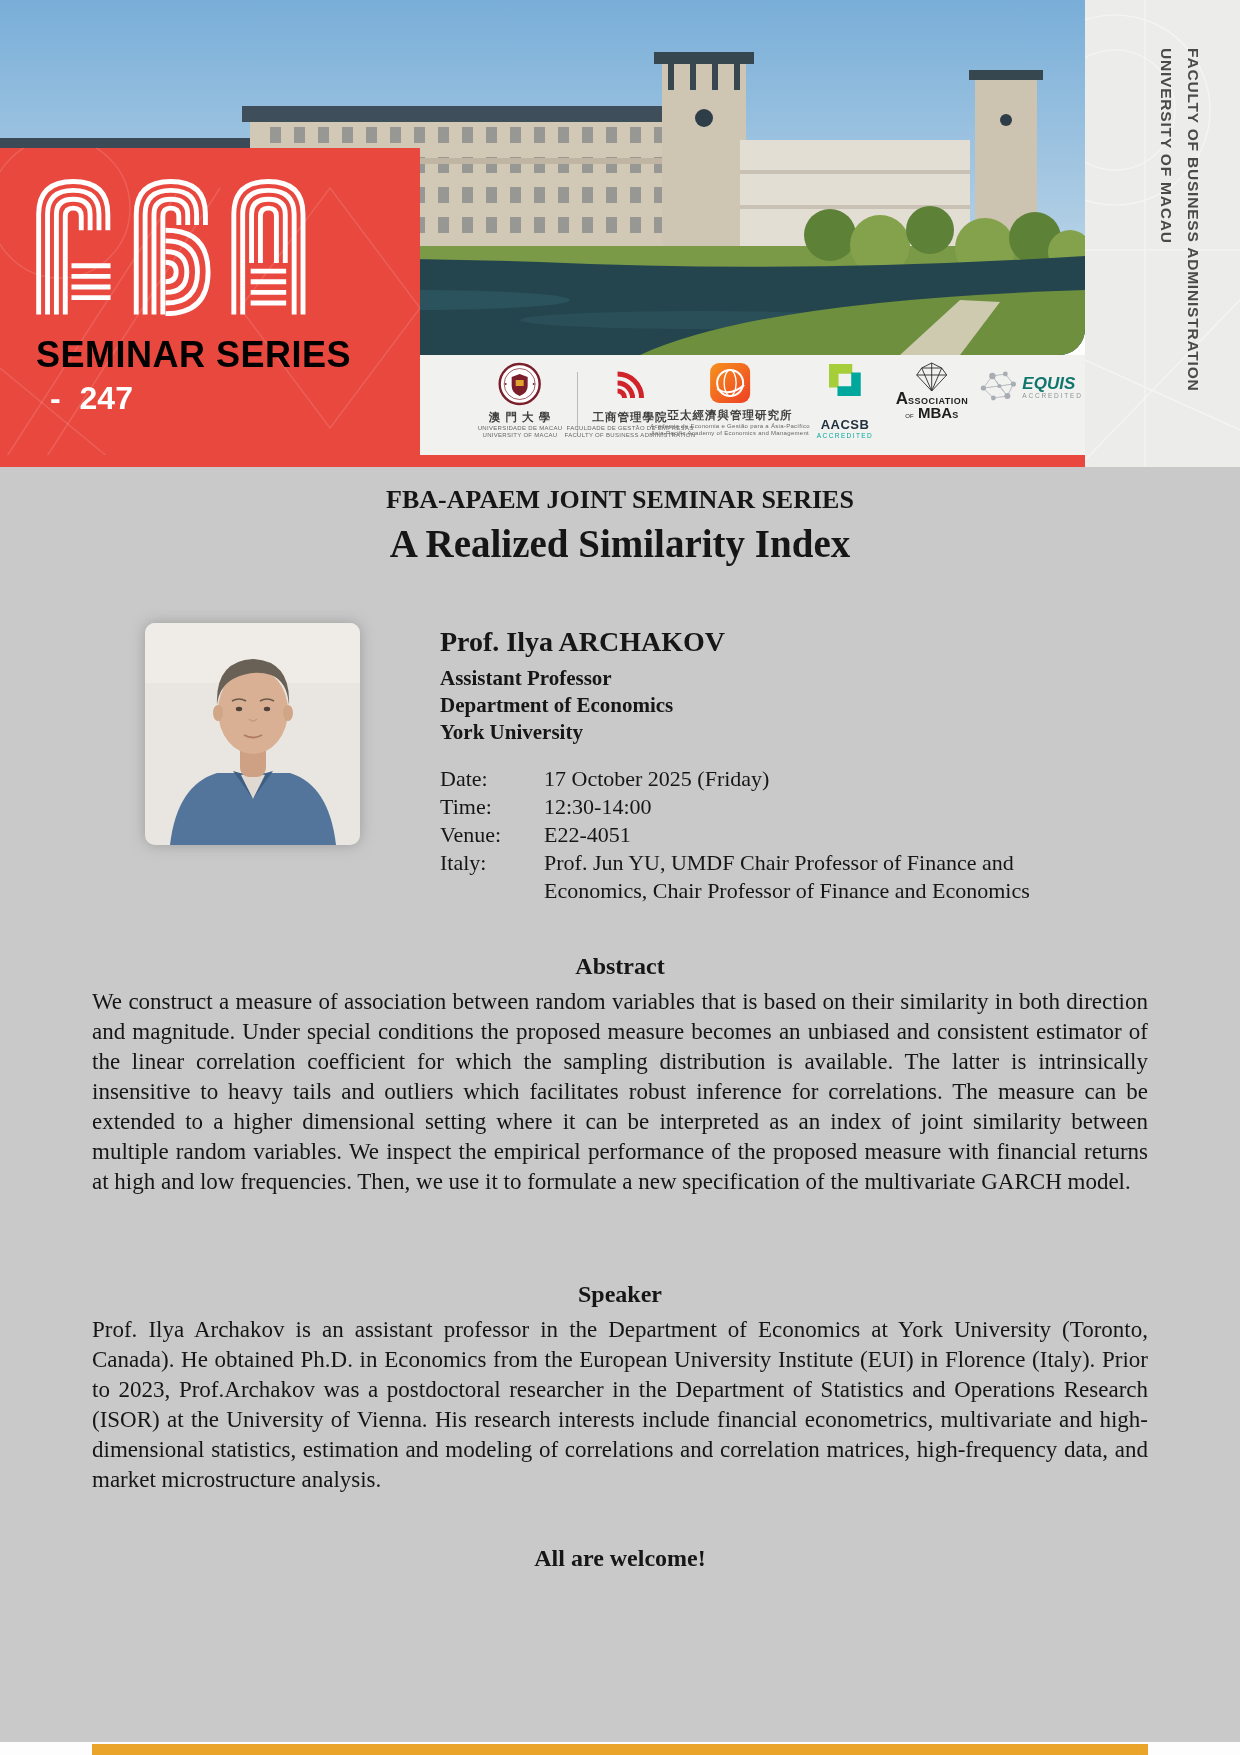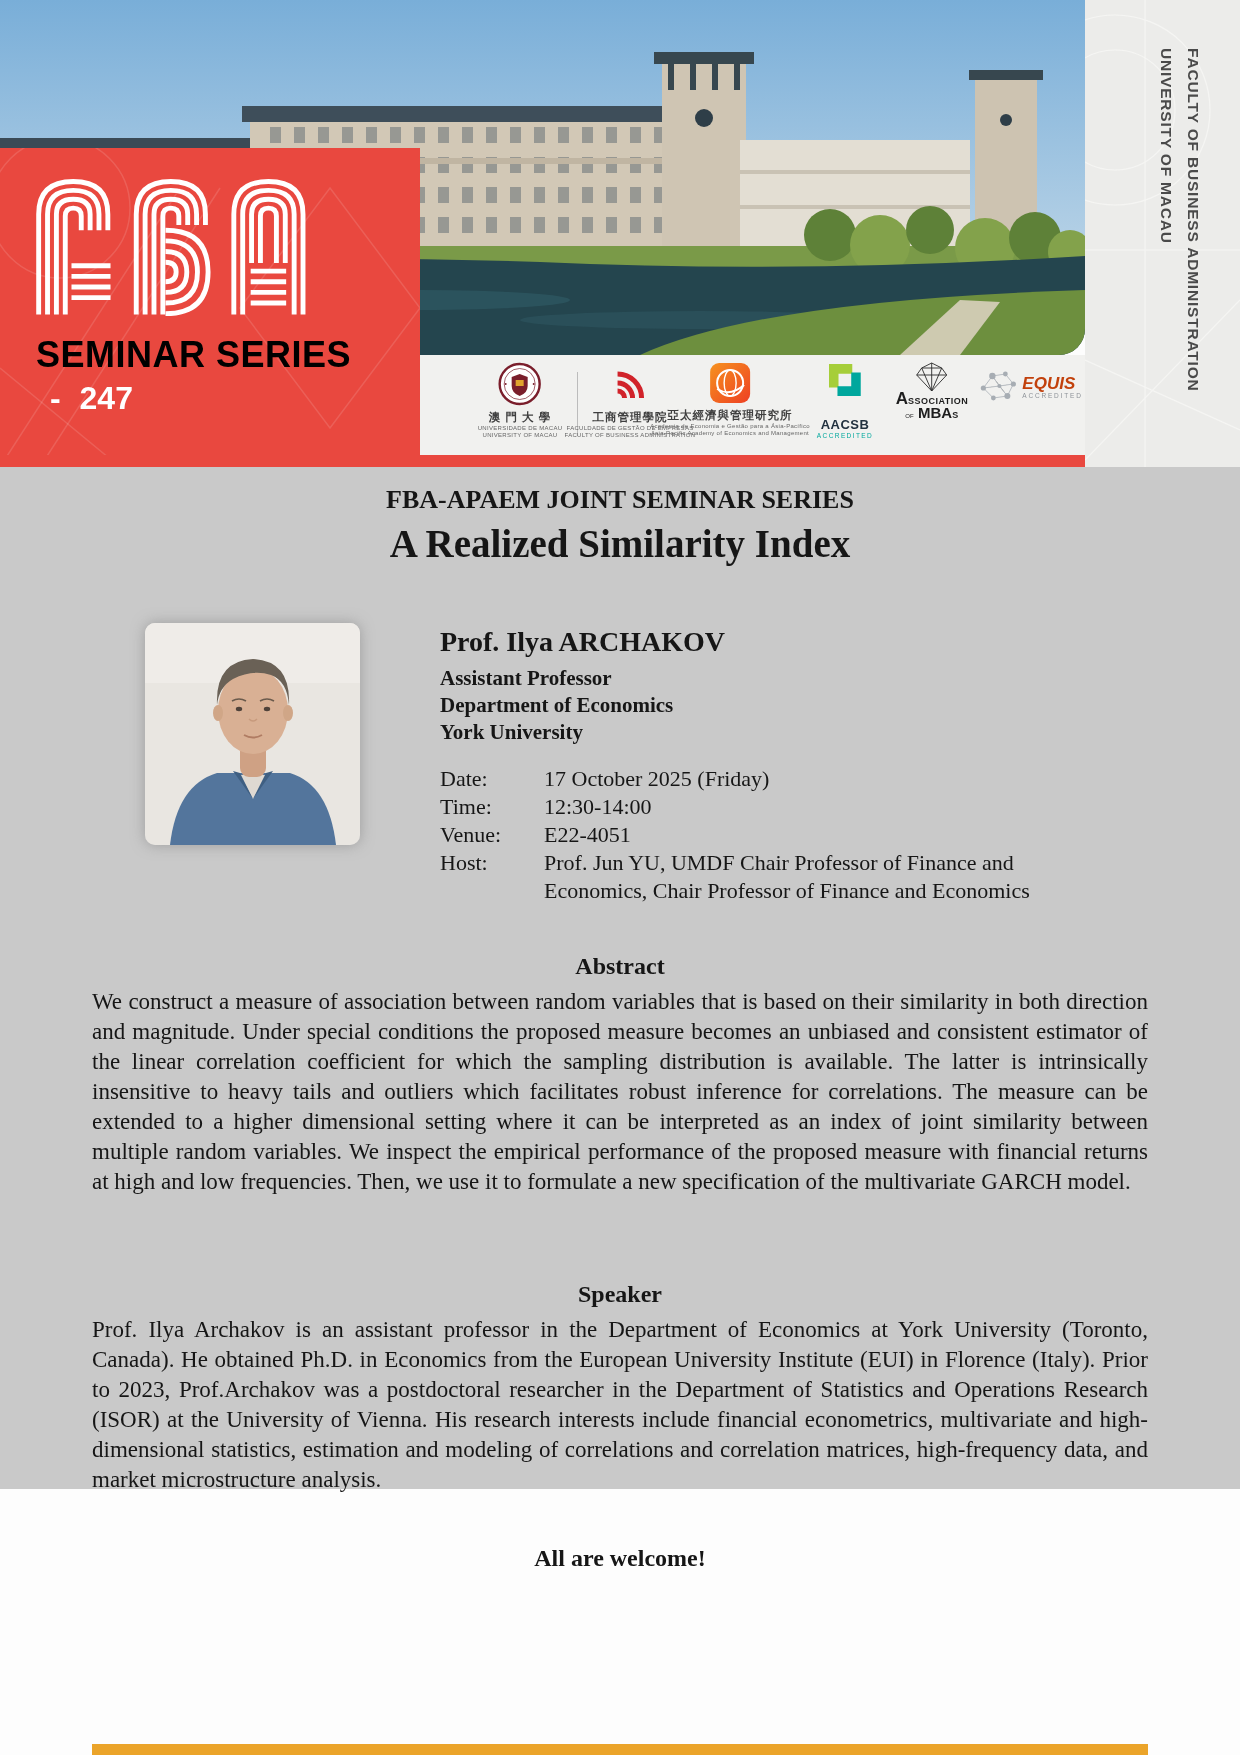--- a/index.html
+++ b/index.html
@@ -33,24 +33,24 @@
   .aacsb-name{font-family:"Liberation Sans",sans-serif;font-weight:700;font-size:13px;color:#22313f;
               letter-spacing:.5px;margin-top:19px;}
   .aacsb-tag{font-family:"Liberation Sans",sans-serif;font-size:6.5px;color:#00a79d;letter-spacing:1.4px;}
   .amba-row{font-family:"Liberation Sans",sans-serif;color:#1e1e1e;line-height:12px;white-space:nowrap;}
   .amba-big{font-weight:700;font-size:17px;}
   .amba-small{font-weight:700;font-size:9px;letter-spacing:.5px;}
   .amba-of{font-size:6px;}
   .amba-mba{font-weight:700;font-size:15px;}
   .equis-row{display:flex;align-items:center;gap:5px;margin-top:8px;}
   .equis-name{font-family:"Liberation Sans",sans-serif;font-style:italic;font-weight:700;
-              font-size:17px;color:#c2410c;line-height:17px;}
+              font-size:17px;color:#0f766e;line-height:17px;}
   .equis-tag{font-family:"Liberation Sans",sans-serif;font-size:6.5px;color:#8d9298;letter-spacing:1.8px;}
   
-  .main{position:absolute;left:0;top:467px;width:1240px;height:1022px;background:#c9c9c9;color:#161616;}
+  .main{position:absolute;left:0;top:467px;width:1240px;height:1275px;background:#c9c9c9;color:#161616;}
   .title1{position:absolute;left:0;top:18px;width:100%;text-align:center;font-weight:700;font-size:26px;}
   .title2{position:absolute;left:0;top:54px;width:100%;text-align:center;font-weight:700;font-size:39px;}
   .portrait{position:absolute;left:145px;top:156px;width:215px;height:222px;border-radius:10px;
             overflow:hidden;box-shadow:0 0 14px rgba(120,120,120,.55);}
   .speaker-block{position:absolute;left:440px;top:158px;}
   .sp-name{font-weight:700;font-size:28px;line-height:34px;margin-bottom:6px;}
   .sp-line{font-weight:700;font-size:21px;line-height:27px;}
   .details{position:absolute;left:440px;top:298px;font-size:22px;}
   .drow{display:flex;line-height:28px;}
   .dlabel{width:104px;flex:0 0 104px;}
@@ -316,21 +316,21 @@
       </div>
       <div class="drow">
         <div class="dlabel">Time:</div>
         <div class="dvalue">12:30-14:00</div>
       </div>
       <div class="drow">
         <div class="dlabel">Venue:</div>
         <div class="dvalue">E22-4051</div>
       </div>
       <div class="drow">
-        <div class="dlabel">Host:</div>
+        <div class="dlabel">Italy:</div>
         <div class="dvalue">Prof. Jun YU, UMDF Chair Professor of Finance and Economics, Chair Professor of Finance and Economics</div>
       </div>
     </div>
 
     <div class="sec-heading" style="top:486px">Abstract</div>
     <div class="para" style="top:520px">We construct a measure of association between random variables that is based on their similarity in both direction and magnitude. Under special conditions the proposed measure becomes an unbiased and consistent estimator of the linear correlation coefficient for which the sampling distribution is available. The latter is intrinsically insensitive to heavy tails and outliers which facilitates robust inference for correlations. The measure can be extended to a higher dimensional setting where it can be interpreted as an index of joint similarity between multiple random variables. We inspect the empirical performance of the proposed measure with financial returns at high and low frequencies. Then, we use it to formulate a new specification of the multivariate GARCH model.</div>
 
     <div class="sec-heading" style="top:814px">Speaker</div>
     <div class="para" style="top:848px">Prof. Ilya Archakov is an assistant professor in the Department of Economics at York University (Toronto, Canada). He obtained Ph.D. in Economics from the European University Institute (EUI) in Florence (Italy). Prior to 2023, Prof.Archakov was a postdoctoral researcher in the Department of Statistics and Operations Research (ISOR) at the University of Vienna. His research interests include financial econometrics, multivariate and high-dimensional statistics, estimation and modeling of correlations and correlation matrices, high-frequency data, and market microstructure analysis.</div>
 

